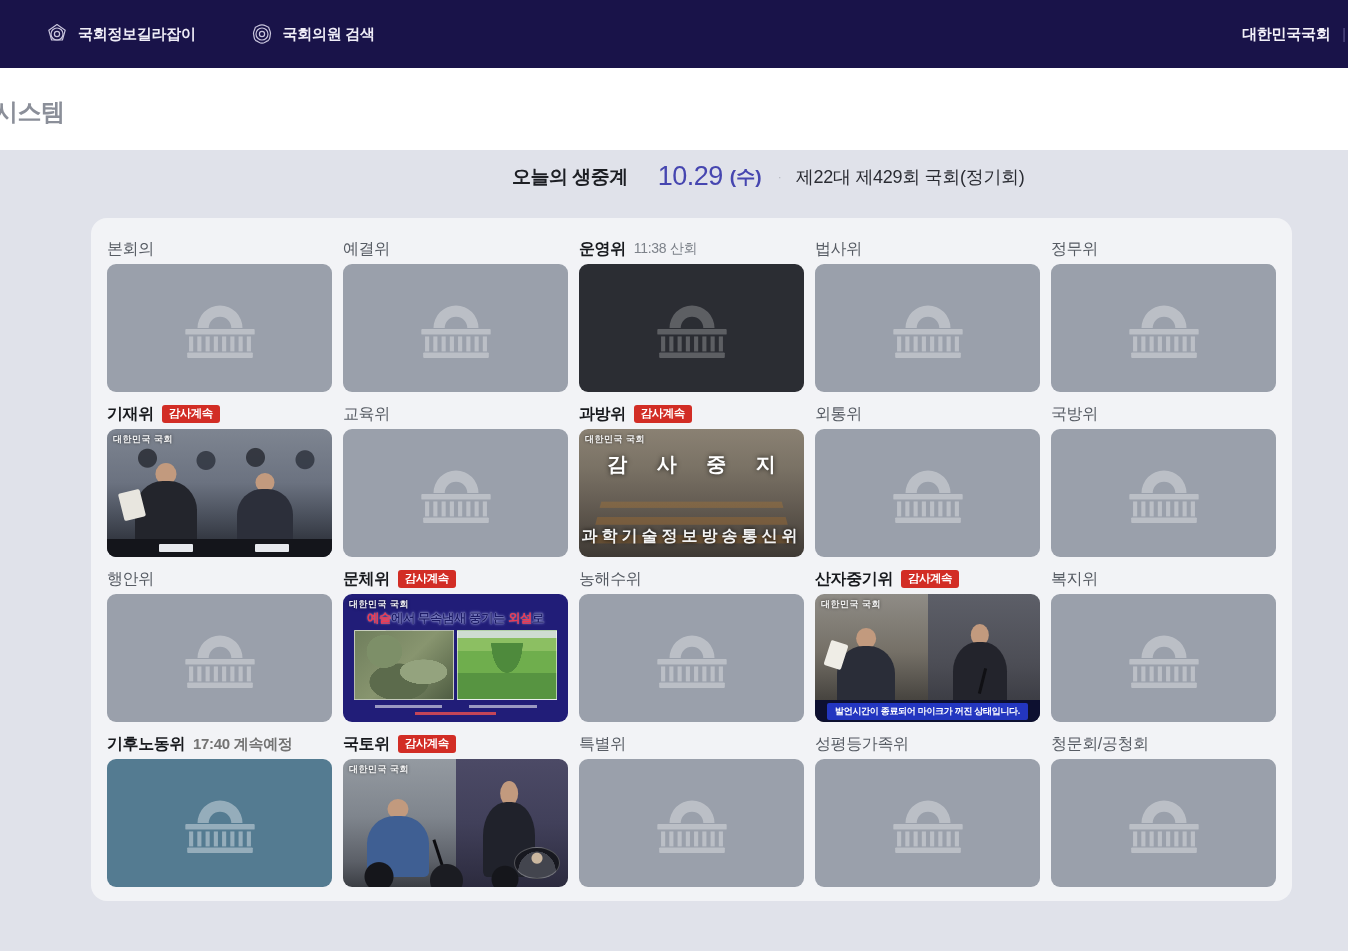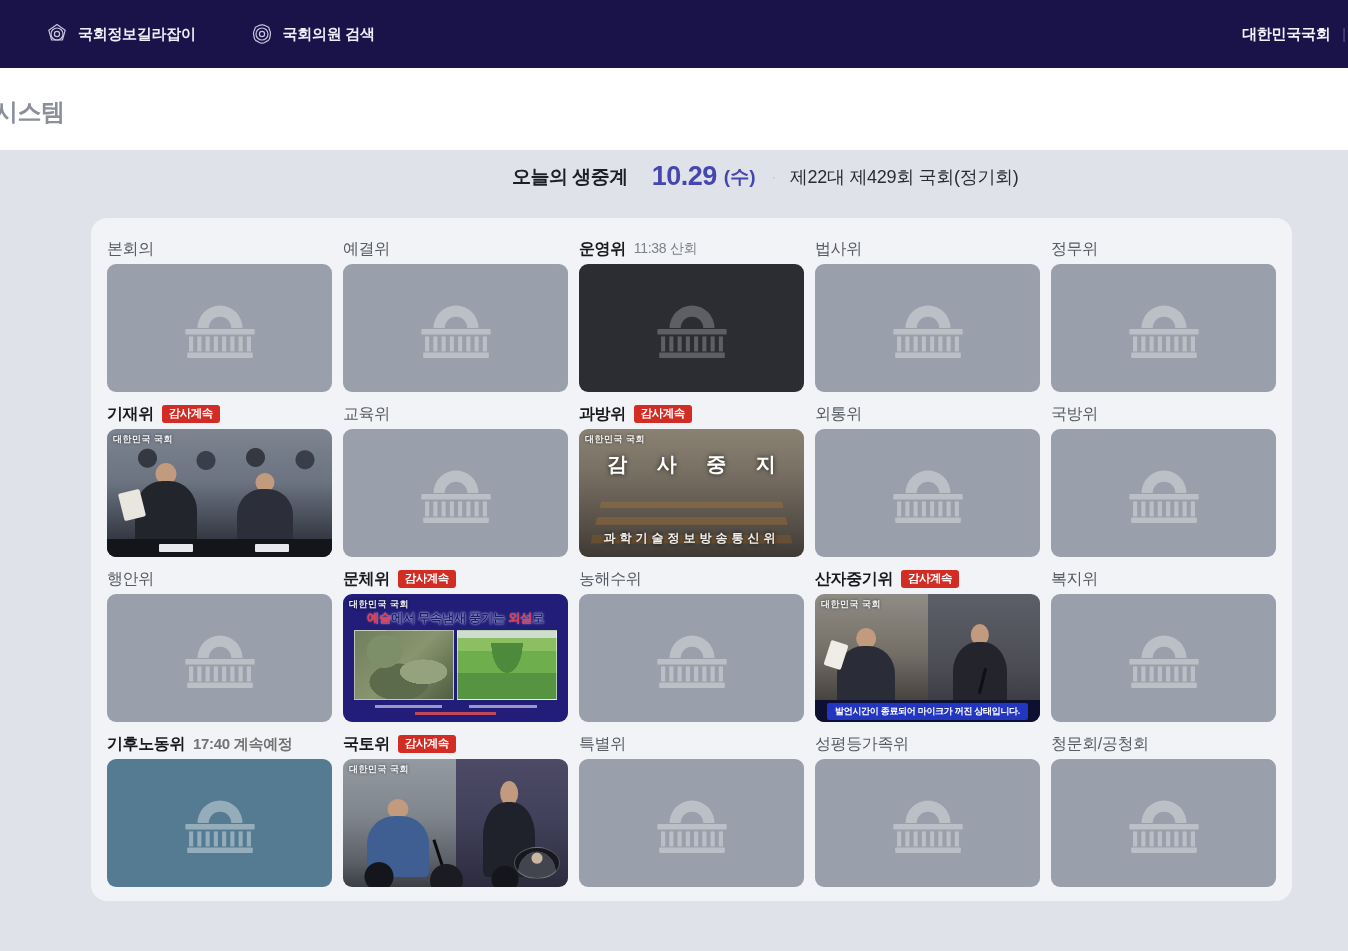--- a/index.html
+++ b/index.html
@@ -30,21 +30,21 @@
     position:absolute;left:0;top:68px;width:1348px;height:82px;background:#ffffff;
   }
   .logo-partial{
     position:absolute;left:-6px;top:96px;transform:translateY(-68px);
     font-size:24px;font-weight:600;color:#8b8f99;letter-spacing:-0.5px;
   }
   .live-group{
     position:absolute;left:512px;top:93px;display:flex;align-items:center;white-space:nowrap;
   }
   .live-label{font-size:19px;font-weight:800;color:#1d1f24;letter-spacing:-0.5px;}
-  .live-date{font-size:27px;font-weight:700;color:#4646b0;margin-left:24px;letter-spacing:-0.5px;}
+  .live-date{font-size:27px;font-weight:400;color:#4646b0;margin-left:30px;letter-spacing:-0.5px;}
   .live-weekday{font-size:19px;font-weight:700;color:#4646b0;margin-left:7px;}
   .live-sep{font-size:13px;color:#b8bac2;margin:0 14px 0 16px;}
   .live-session{font-size:18px;font-weight:500;color:#2a2c33;letter-spacing:-0.3px;}
   
   .card{
     position:absolute;left:91px;top:218px;width:1201px;height:683px;
     background:#f2f3f6;border-radius:16px;
   }
   .grid{
     position:absolute;left:16px;top:16px;
@@ -108,21 +108,21 @@
     background:
       linear-gradient(180deg, transparent 0 18%, rgba(150,110,60,.55) 18% 30%, transparent 30% 48%, rgba(140,100,55,.6) 48% 62%, transparent 62% 80%, rgba(120,85,45,.6) 80% 94%, transparent 94%);
     transform:perspective(120px) rotateX(18deg);}
   .overlay-text{
     position:absolute;top:22px;left:0;width:100%;text-align:center;
     color:#fff;font-size:20px;font-weight:800;letter-spacing:12px;text-indent:12px;
     text-shadow:0 0 5px rgba(0,0,0,.8);z-index:4;
   }
   .thumb-caption{
     position:absolute;bottom:10px;left:0;width:100%;text-align:center;
-    color:#f2f2f2;font-size:12px;font-weight:700;letter-spacing:4px;
+    color:#f2f2f2;font-size:16px;font-weight:700;letter-spacing:4px;
     text-shadow:0 0 4px rgba(0,0,0,.9);z-index:4;
   }
   
   .thumb-slide{background:#211d78;}
   .slide-title{position:absolute;top:16px;left:0;width:100%;text-align:center;font-size:12.5px;font-weight:800;letter-spacing:-0.5px;z-index:3;}
   .slide-title .t-norm{color:#1c1b66;text-shadow:0 0 3px #aeb6f2,0 0 1px #dfe3ff;}
   .slide-title .t-accent{color:#ef3a52;text-shadow:0 0 2px rgba(255,255,255,.5);}
   .slide-img{position:absolute;top:36px;height:68px;width:98px;border:1px solid rgba(255,255,255,.55);}
   .slide-img.left{left:11px;background:
       radial-gradient(ellipse 30% 40% at 30% 30%, #7d8f68 0 60%, transparent 61%),

